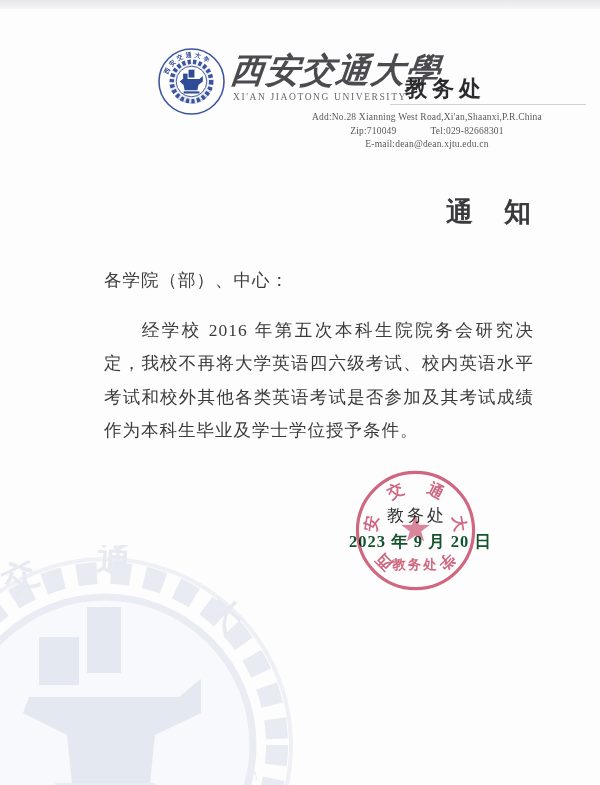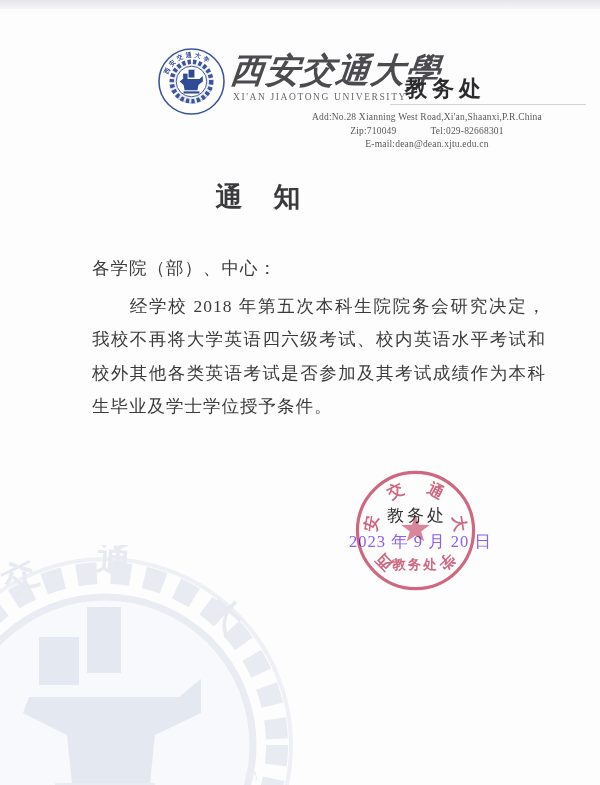--- a/index.html
+++ b/index.html
@@ -13,30 +13,30 @@
     color:#4b4b4f;letter-spacing:1px;transform:skewX(-6deg);white-space:nowrap;}
   .uni-en{position:absolute;left:233px;top:92px;font-size:9.5px;letter-spacing:1.6px;color:#6a6a6e;
     font-family:"Liberation Serif","DejaVu Serif",serif;white-space:nowrap;}
   .dept{position:absolute;left:405px;top:74px;font-size:22px;font-weight:bold;color:#2b2b2e;
     letter-spacing:5px;white-space:nowrap;}
   .head-rule{position:absolute;left:390px;top:104px;width:196px;height:1px;background:#d2d2d4;}
   .addr{position:absolute;left:312px;top:111px;font-size:9.5px;line-height:13.5px;color:#58585c;
     letter-spacing:.2px;white-space:nowrap;text-align:center;}
   .addr .gap{display:inline-block;margin-left:34px;}
   
-  .title{position:absolute;left:0;top:179px;width:518px;text-align:center;font-size:27px;
-    font-weight:bold;color:#3a3a3d;letter-spacing:2px;margin:0;}
+  .title{position:absolute;left:0;top:179px;width:518px;text-align:right;font-size:27px;
+    font-weight:bold;color:#3a3a3d;letter-spacing:2px;margin:15px;}
   
   .bodytext{position:absolute;left:88px;top:248px;width:462px;font-size:17.5px;line-height:33.5px;
     color:#3b3b3e;letter-spacing:1px;text-align:justify;}
-  .bodytext p{margin:4px;}
+  .bodytext p{margin:16px;}
   .bodytext .para{text-indent:2.15em;}
   
   .sig-dept{position:absolute;left:387px;top:504px;font-size:17px;color:#333;letter-spacing:3px;white-space:nowrap;}
-  .sig-date{position:absolute;left:349px;top:531px;font-size:16.5px;color:#8b5cf6;letter-spacing:1px;white-space:nowrap;}
+  .sig-date{position:absolute;left:349px;top:531px;font-size:16.5px;color:#14532d;letter-spacing:1px;white-space:nowrap;font-weight:bold;}
   
   .seal{position:absolute;left:351px;top:466px;width:129px;height:129px;mix-blend-mode:multiply;
     pointer-events:none;}
   .watermark{position:absolute;left:-95px;top:545px;width:400px;height:400px;pointer-events:none;}
   .seal text{font-family:"Liberation Serif","DejaVu Serif",serif;font-weight:bold;}
   .watermark text{font-family:"Liberation Serif","DejaVu Serif",serif;font-weight:bold;}
   .logo text{font-family:"Liberation Serif","DejaVu Serif",serif;}
 </style>
 </head>
 <body>
@@ -75,21 +75,21 @@
     <div>
       <span>Zip:710049</span><span class="gap">Tel:029-82668301</span>
     </div>
     <div>E-mail:dean@dean.xjtu.edu.cn</div>
   </div>
 
   <h1 class="title">通　知</h1>
 
   <main class="bodytext">
     <p class="salutation">各学院（部）、中心：</p>
-    <p class="para">经学校 2018 年第五次本科生院院务会研究决定，我校不再将大学英语四六级考试、校内英语水平考试和校外其他各类英语考试是否参加及其考试成绩作为本科生毕业及学士学位授予条件。</p>
+    <p class="para">经学校 2016 年第五次本科生院院务会研究决定，我校不再将大学英语四六级考试、校内英语水平考试和校外其他各类英语考试是否参加及其考试成绩作为本科生毕业及学士学位授予条件。</p>
   </main>
 
   <div class="sig-dept">教务处</div>
   <div class="sig-date">2023 年 9 月 20 日</div>
 
   <svg class="seal" viewBox="0 0 130 130">
     <g opacity="0.85">
       <circle cx="65" cy="65" r="58.5" fill="none" stroke="#c94e6b" stroke-width="3.2"></circle>
       <g fill="#c94e6b" font-size="16" text-anchor="middle" dominant-baseline="central">
         <text x="33.2" y="96.8" transform="rotate(-135 33.2 96.8)">西</text>

